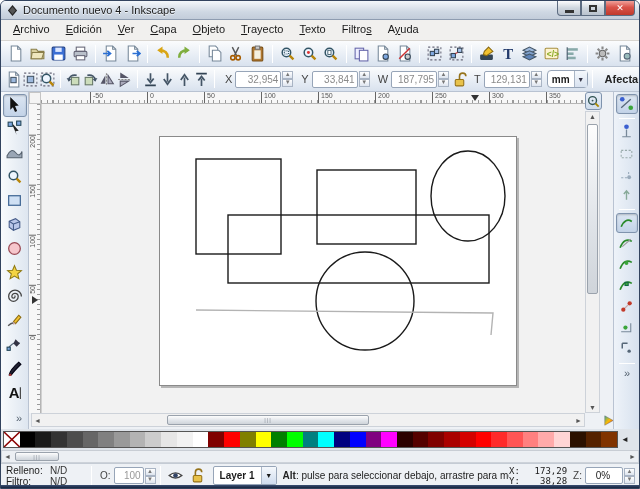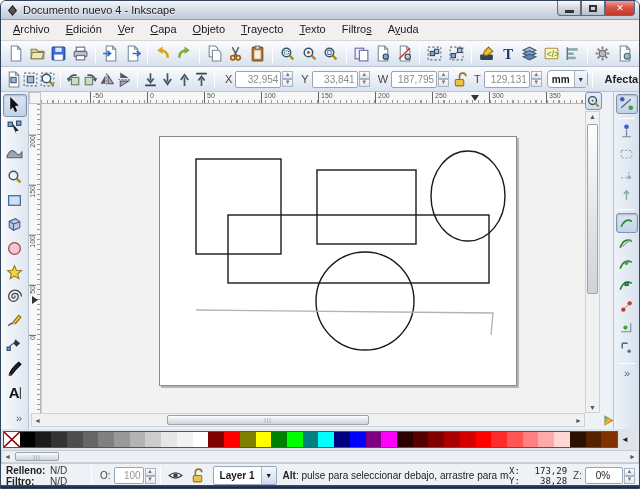--- a/index.html
+++ b/index.html
@@ -91,21 +91,21 @@
   #palette { position:absolute; left:0; top:428px; width:100%; height:21px; background:#dfe4ea; display:flex; align-items:center; padding:0 10px 0 2px; }
   #palette-row { display:flex; height:17px; flex:1; border:1px solid #555; }
   .swatch { flex:1; height:100%; }
   #palette-arrow { margin-left:3px; font-size:8px; color:#222; }
   #palette-scroll { position:absolute; left:0; top:449px; width:100%; height:13px; background:#eceff3; border-top:1px solid #c8cdd4; }
   
   #statusbar { position:absolute; left:0; top:462px; width:100%; height:24px; background:#eef1f5; border-top:1px solid #c4cbd4;
                display:flex; align-items:center; font-size:10px; }
   #fill-stroke-box { width:86px; padding-left:5px; line-height:11px; }
   .fs-row { display:flex; }
-  .fs-row .lab { width:44px; font-weight:bold; color:#222; }
+  .fs-row .lab { width:44px; font-weight:normal; color:#222; }
   .fs-row .val { color:#333; }
   .sb-sep { width:1px; height:20px; background:#b9c1cc; border-right:1px solid #fff; margin:0 4px; }
   #opacity-box { display:flex; align-items:center; }
   #opacity-box .spin-box { width:30px; color:#999; }
   #layer-combo { display:flex; align-items:center; height:19px; border:1px solid #97a5b8; background:#fff; border-radius:2px; margin:0 4px; }
   #layer-combo .val { padding:0 6px; font-weight:bold; font-size:10px; white-space:nowrap; }
   #layer-combo .drop { width:15px; height:17px; background:linear-gradient(#f5f8fc,#cfdcef); border-left:1px solid #aab6c6;
                        font-size:7px; display:flex; align-items:center; justify-content:center; }
   #status-msg { flex:1; overflow:hidden; white-space:nowrap; color:#222; margin-left:2px; }
   #coords { width:58px; font-family:"DejaVu Sans Mono",monospace; font-size:9px; line-height:10px; }

